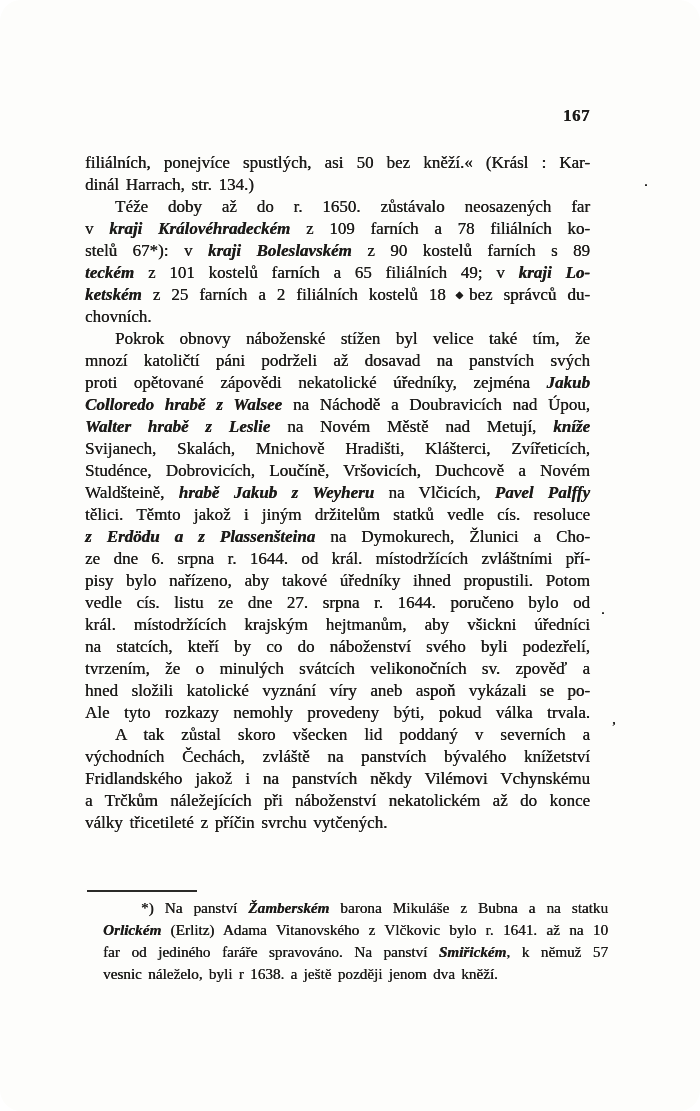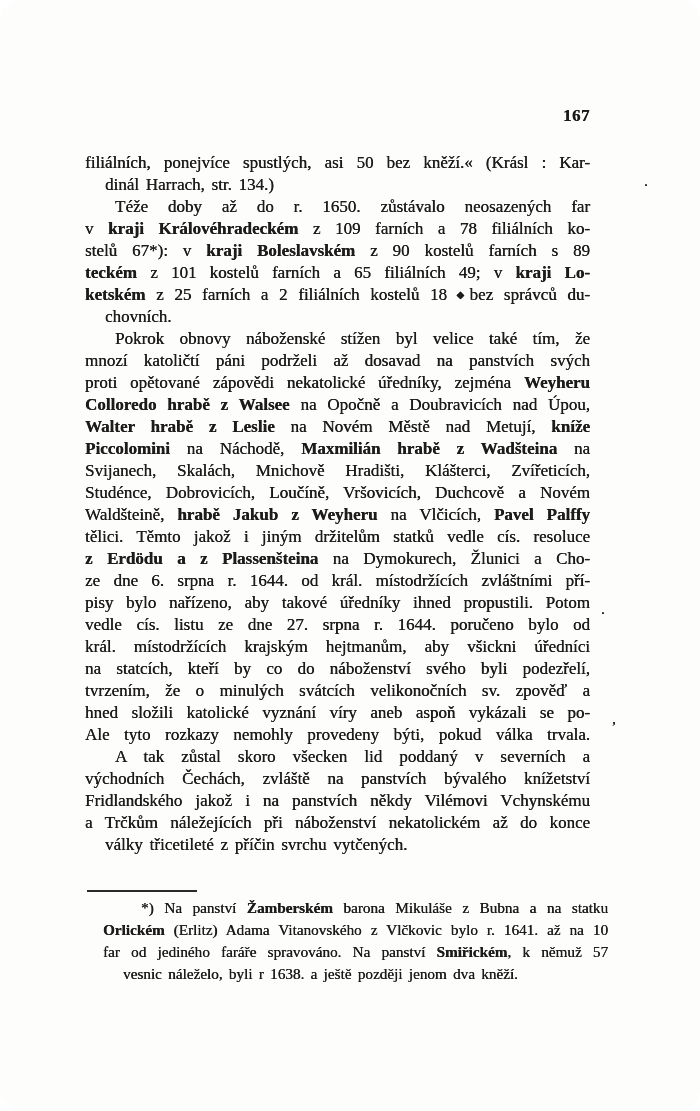--- a/index.html
+++ b/index.html
@@ -15,23 +15,23 @@
   }
   .pageno{
     position:absolute;top:106px;left:85px;width:505px;
     text-align:right;font-size:17px;font-weight:700;letter-spacing:0.5px;
   }
   .body-text{
     position:absolute;top:152px;left:85px;width:505px;
     font-size:17px;line-height:22px;
   }
   .line{text-align:justify;text-align-last:justify;}
-  .line.last{text-align:left;text-align-last:auto;word-spacing:2.5px;margin-left:20px;}
+  .line.last{text-align:left;text-align-last:auto;word-spacing:2.5px;}
   .line.ind{text-indent:30px;}
-  span.em{font-weight:700;}
+  span.em{font-style:italic;font-weight:700;}
   span.blob{
     font-family:"DejaVu Sans", sans-serif;
     font-size:10px;vertical-align:2px;
     margin-left:3px;margin-right:-1px;
   }
   .footnote-rule{
     position:absolute;top:890px;left:87px;width:110px;height:2px;
     background:#2b2a28;
   }
   .footnote{
@@ -50,24 +50,23 @@
       <div class="line"><span>filiálních, ponejvíce spustlých, asi 50 bez kněží.« (Krásl : Kar-</span></div>
       <div class="line last"><span>dinál Harrach, str. 134.)</span></div>
       <div class="line ind"><span>Téže doby až do r. 1650. zůstávalo neosazených far</span></div>
       <div class="line"><span>v </span><span class="em">kraji Královéhradeckém</span><span> z 109 farních a 78 filiálních ko-</span></div>
       <div class="line"><span>stelů 67*): v </span><span class="em">kraji Boleslavském</span><span> z 90 kostelů farních s 89</span></div>
       <div class="line"><span class="em">teckém</span><span> z 101 kostelů farních a 65 filiálních 49; v </span><span class="em">kraji Lo-</span></div>
       <div class="line"><span class="em">ketském</span><span> z 25 farních a 2 filiálních kostelů 18</span><span class="blob">◆</span><span>bez správců du-</span></div>
       <div class="line last"><span>chovních.</span></div>
       <div class="line ind"><span>Pokrok obnovy náboženské stížen byl velice také tím, že</span></div>
       <div class="line"><span>mnozí katoličtí páni podrželi až dosavad na panstvích svých</span></div>
-      <div class="line"><span>proti opětované zápovědi nekatolické úředníky, zejména </span><span class="em">Weyheru</span></div>
-      <div class="line"><span class="em">Colloredo hrabě z Walsee</span><span> na Opočně a Doubravicích nad Úpou,</span></div>
+      <div class="line"><span>proti opětované zápovědi nekatolické úředníky, zejména </span><span class="em">Jakub</span></div>
+      <div class="line"><span class="em">Colloredo hrabě z Walsee</span><span> na Náchodě a Doubravicích nad Úpou,</span></div>
       <div class="line"><span class="em">Walter hrabě z Leslie</span><span> na Novém Městě nad Metují, </span><span class="em">kníže</span></div>
-      <div class="line"><span class="em">Piccolomini</span><span> na Náchodě, </span><span class="em">Maxmilián hrabě z Wadšteina</span><span> na</span></div>
       <div class="line"><span>Svijanech, Skalách, Mnichově Hradišti, Klášterci, Zvířeticích,</span></div>
       <div class="line"><span>Studénce, Dobrovicích, Loučíně, Vršovicích, Duchcově a Novém</span></div>
       <div class="line"><span>Waldšteině, </span><span class="em">hrabě Jakub z Weyheru</span><span> na Vlčicích, </span><span class="em">Pavel Palffy</span></div>
       <div class="line"><span>tělici. Těmto jakož i jiným držitelům statků vedle cís. resoluce</span></div>
       <div class="line"><span class="em">z Erdödu a z Plassenšteina</span><span> na Dymokurech, Žlunici a Cho-</span></div>
       <div class="line"><span>ze dne 6. srpna r. 1644. od král. místodržících zvláštními pří-</span></div>
       <div class="line"><span>pisy bylo nařízeno, aby takové úředníky ihned propustili. Potom</span></div>
       <div class="line"><span>vedle cís. listu ze dne 27. srpna r. 1644. poručeno bylo od</span></div>
       <div class="line"><span>král. místodržících krajským hejtmanům, aby všickni úředníci</span></div>
       <div class="line"><span>na statcích, kteří by co do náboženství svého byli podezřelí,</span></div>

